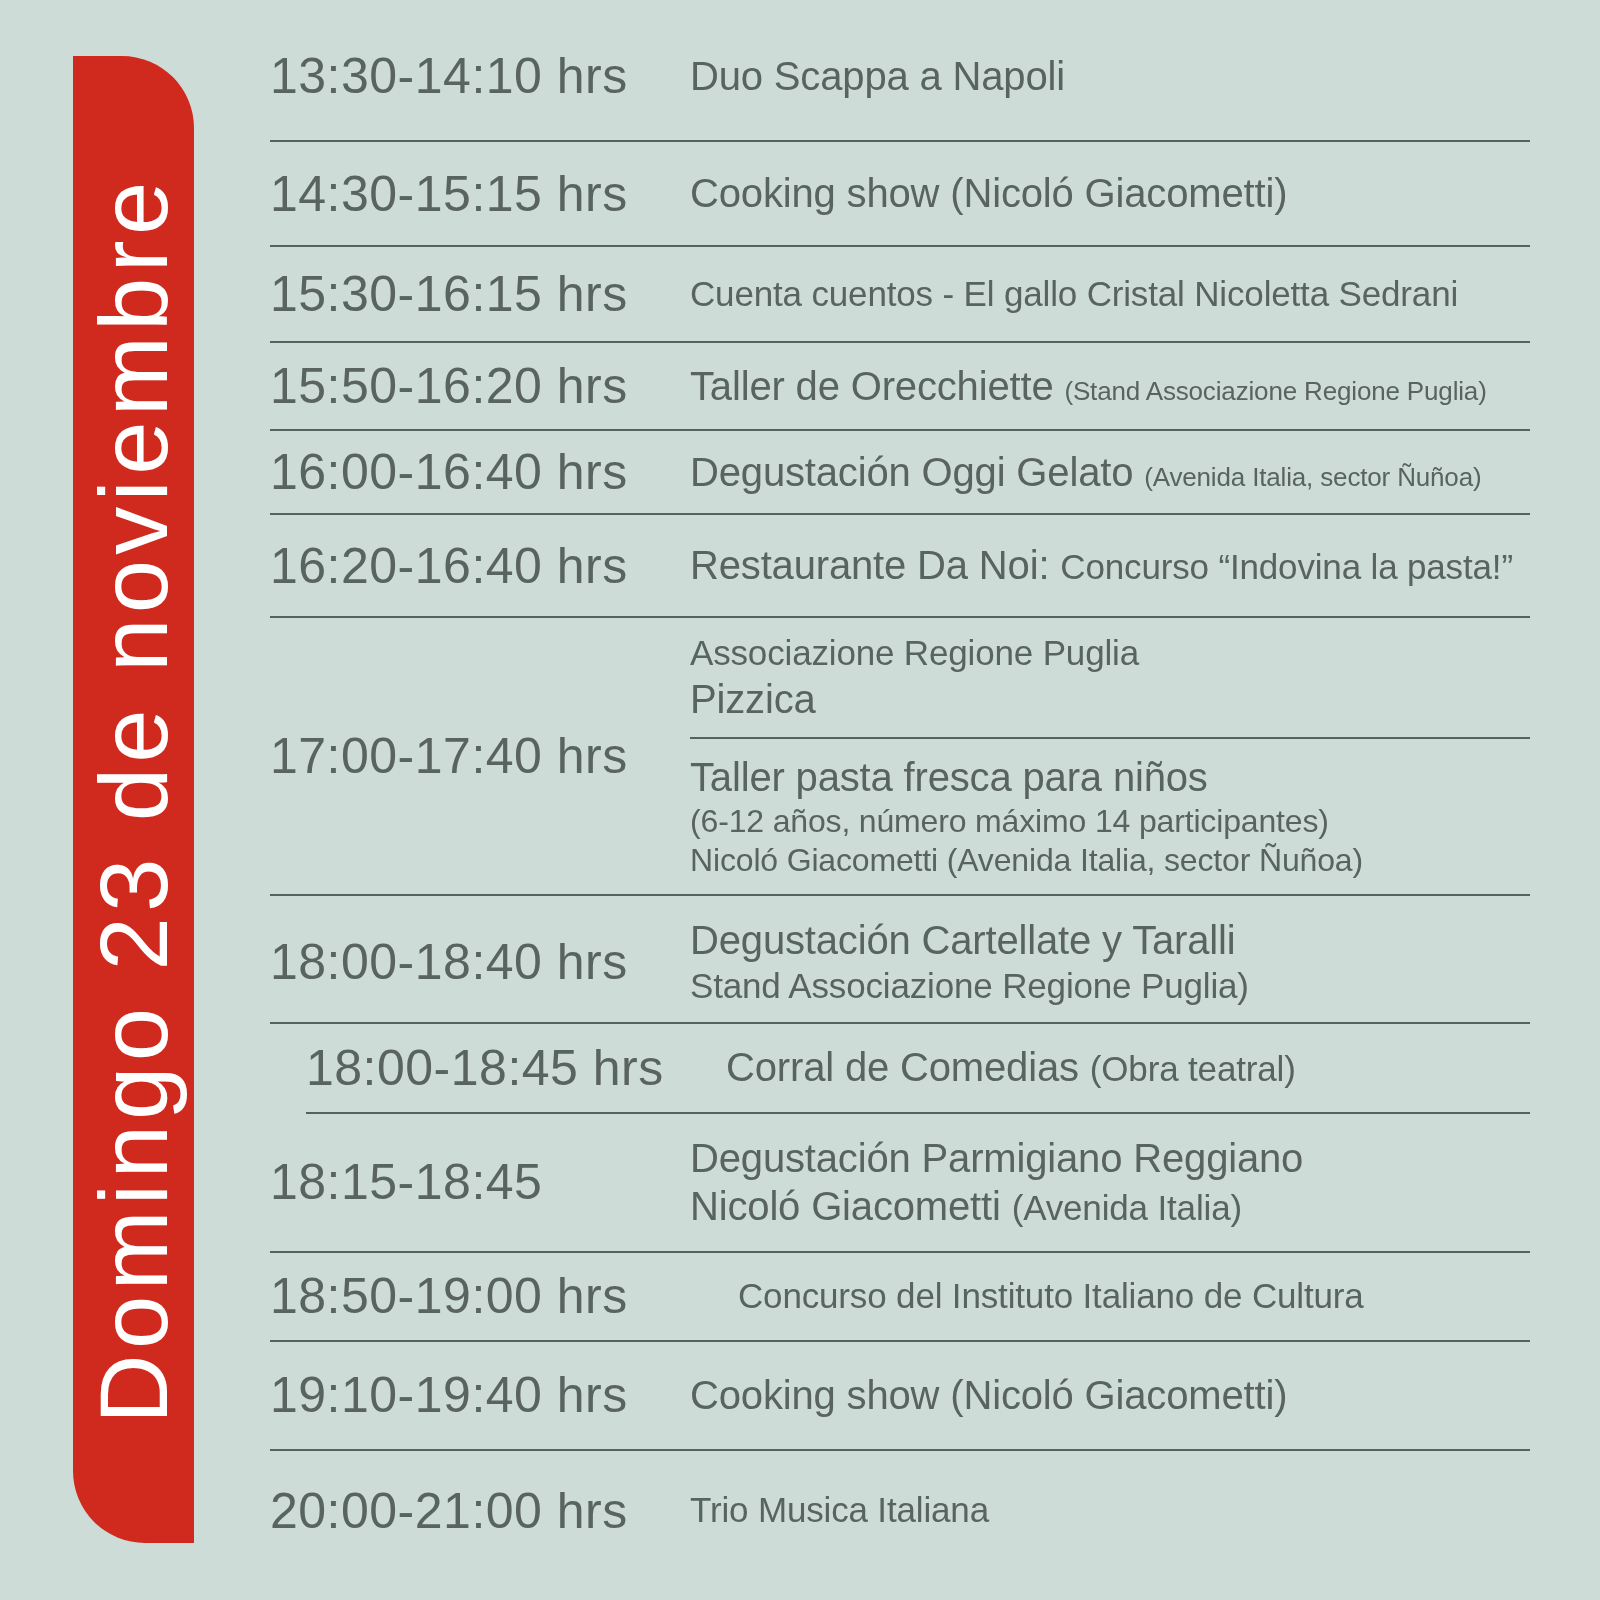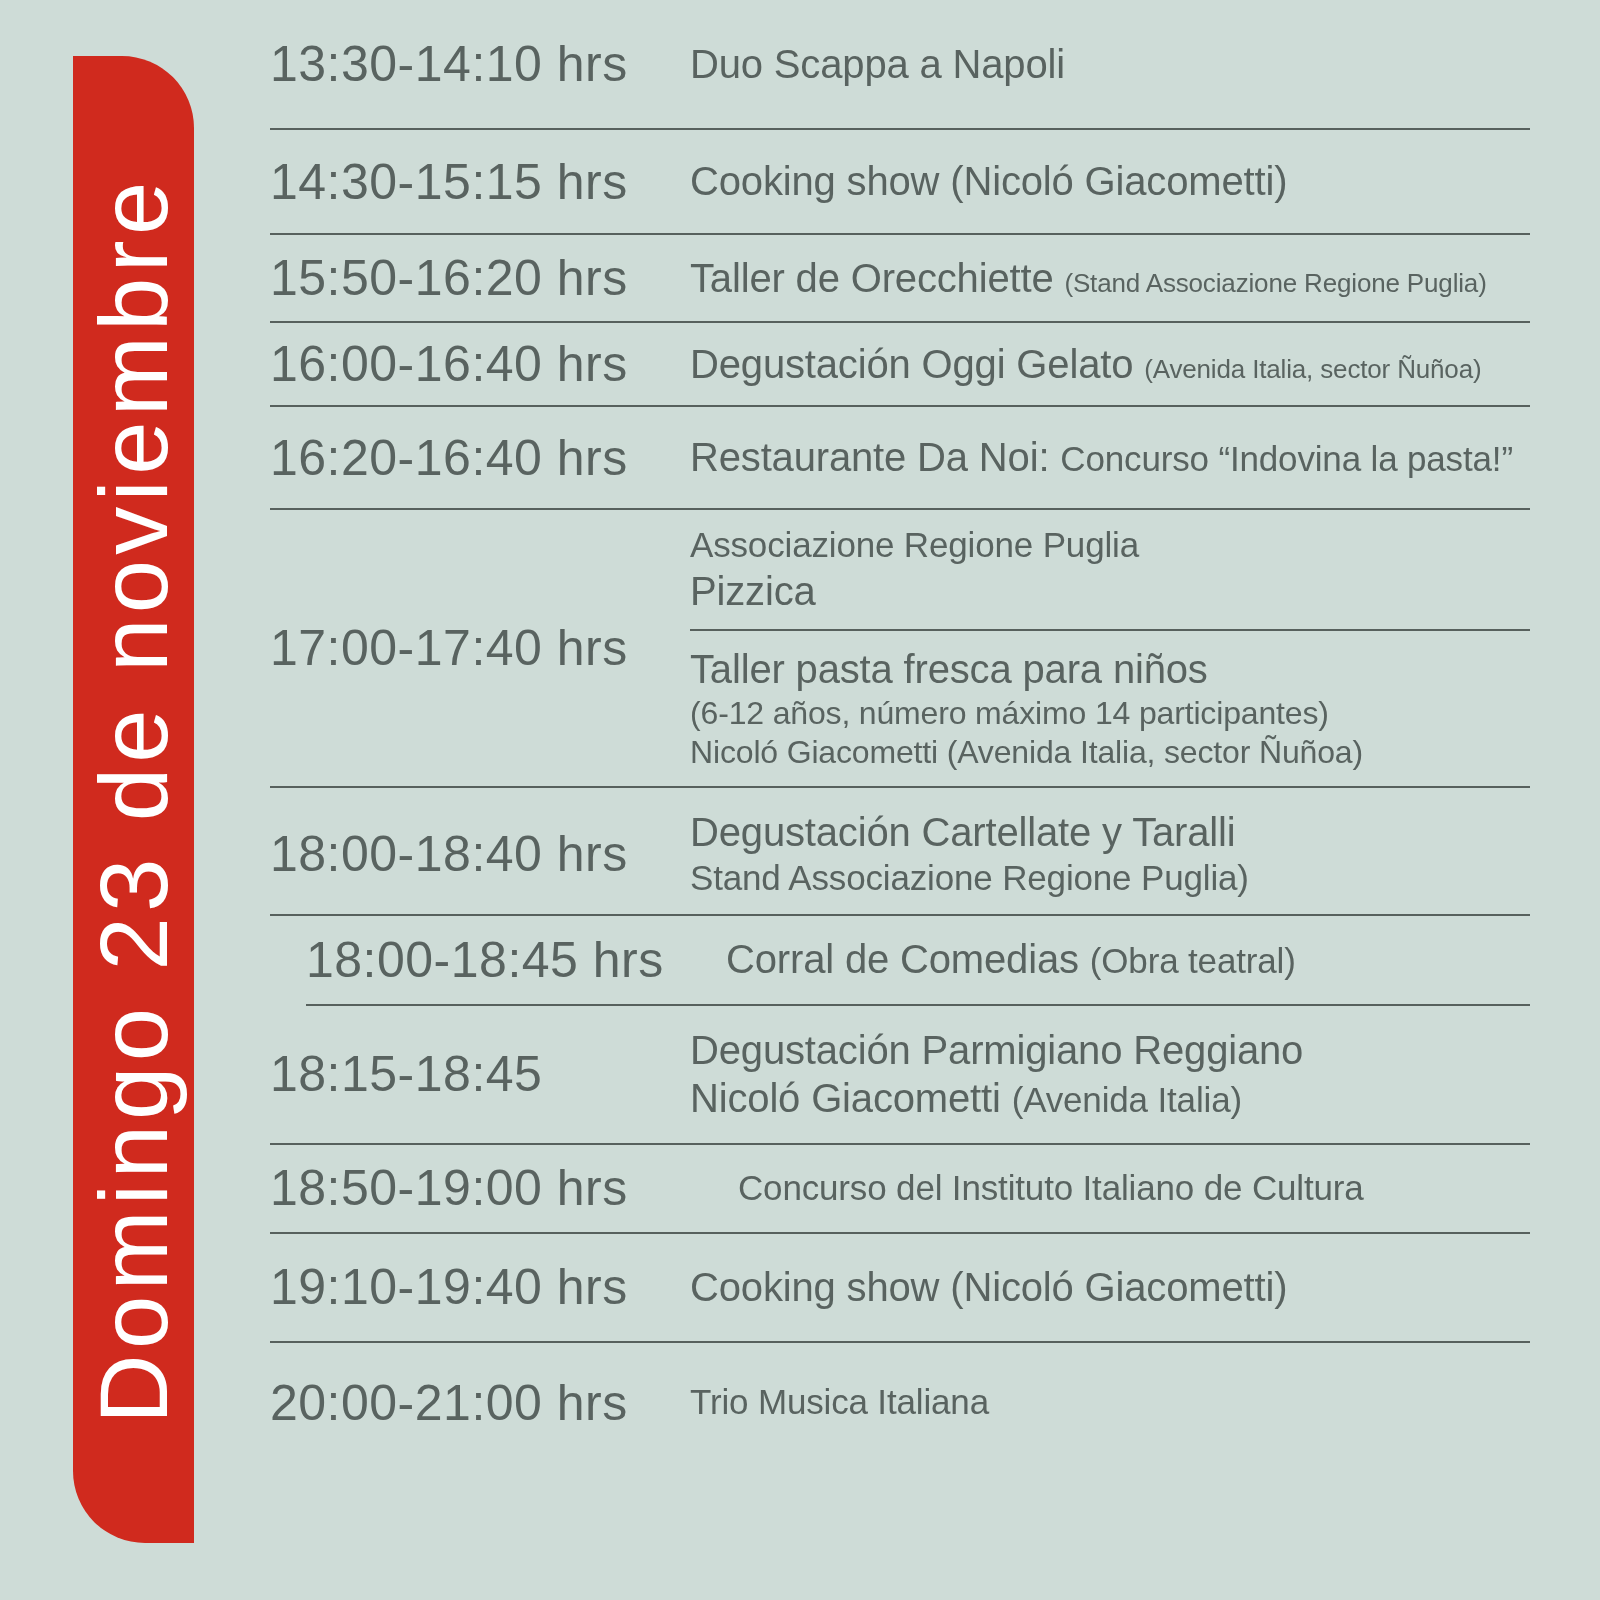--- a/index.html
+++ b/index.html
@@ -29,21 +29,21 @@
     transform:translate(-50%,-50%) rotate(-90deg);
     white-space:nowrap;
     color:var(--white);
     font-size:96px;
     font-weight:300;
     letter-spacing:0.055em;
   }
 
   
   .schedule{
-    position:absolute;left:270px;top:0;width:1260px;
+    position:absolute;left:270px;top:12px;width:1260px;
     color:var(--ink);
   }
   .row{
     display:flex;align-items:center;
     border-bottom:2px solid var(--line);
     box-sizing:border-box;
   }
   .row:last-child{border-bottom:none;}
   .time{
     flex:0 0 420px;width:420px;
@@ -73,20 +73,28 @@
           <div class="block">
             <div class="line"><span class="sz-lg">Duo Scappa a Napoli</span></div>
           </div>
         </div>
       </div>
       <div class="row" style="min-height: 105px;">
         <div class="time">14:30-15:15 hrs</div>
         <div class="desc">
           <div class="block">
             <div class="line"><span class="sz-lg">Cooking show (Nicoló Giacometti)</span></div>
+          </div>
+        </div>
+      </div>
+      <div class="row" style="min-height: 96px;">
+        <div class="time">15:30-16:15 hrs</div>
+        <div class="desc">
+          <div class="block">
+            <div class="line"><span class="sz-md">Cuenta cuentos - El gallo Cristal Nicoletta Sedrani</span></div>
           </div>
         </div>
       </div>
       <div class="row" style="min-height: 88px;">
         <div class="time">15:50-16:20 hrs</div>
         <div class="desc">
           <div class="block">
             <div class="line"><span class="sz-lg">Taller de Orecchiette </span><span class="sz-sm">(Stand Associazione Regione Puglia)</span></div>
           </div>
         </div>

